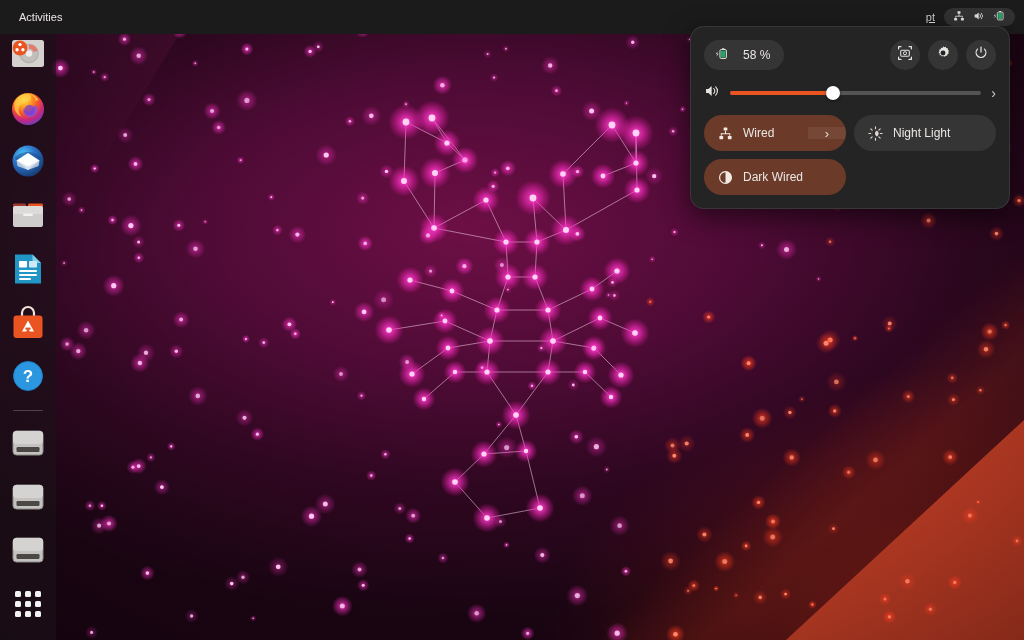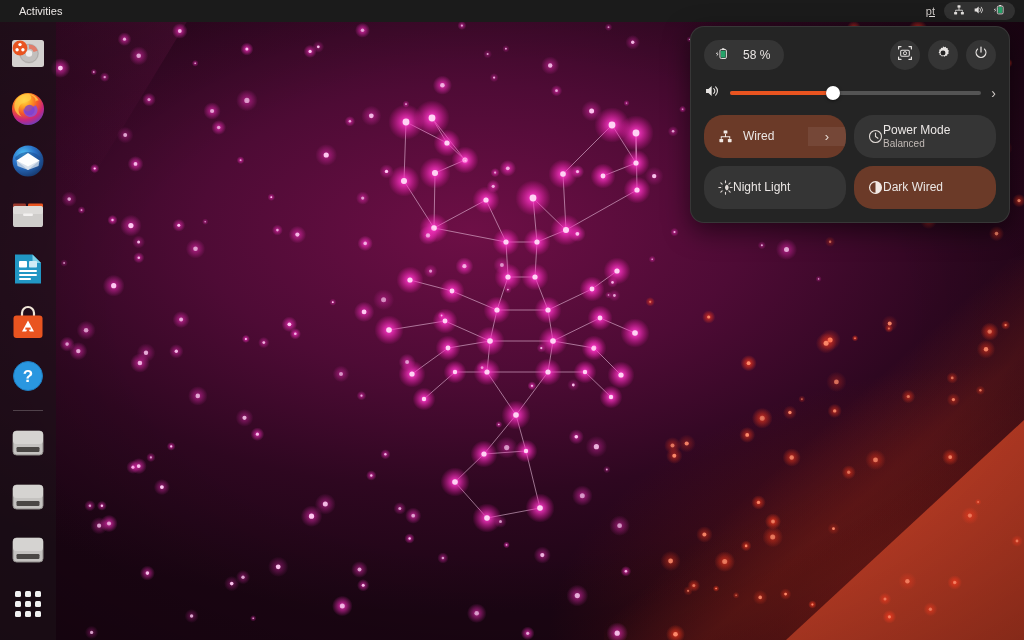--- a/index.html
+++ b/index.html
@@ -43,21 +43,21 @@
   
   .wall-vignette {
     position:absolute; inset:0;
     background:radial-gradient(ellipse 95% 95% at 50% 48%, rgba(0,0,0,0) 40%, rgba(0,0,0,.42) 100%);
   }
 
   #starfield, #constellation { position:absolute; inset:0; }
 
   
   #topbar {
-    position:absolute; left:0; top:0; width:1024px; height:22px;
+    position:absolute; left:0; top:0; width:1024px; height:34px;
     background:#1b1b1b; color:#e6e3e1;
     display:flex; align-items:center; z-index:40;
     font-size:11px;
   }
   .tb-left { display:flex; align-items:center; padding-left:12px; flex:0 0 auto; }
   .tb-activities { padding:2px 7px; border-radius:4px; color:#ebe7e5; font-size:11px; line-height:14px; }
   .tb-center {
     position:absolute; left:0; right:0; text-align:center;
     font-size:11px; color:#ebe7e5; pointer-events:none;
   }
@@ -120,22 +120,22 @@
   .vol-fill { position:absolute; left:0; top:0; height:4px; border-radius:2px; background:#E95420; }
   .vol-knob {
     position:absolute; top:50%; width:14px; height:14px; border-radius:50%;
     background:#fff; transform:translate(-50%,-50%);
     box-shadow:0 1px 3px rgba(0,0,0,.5);
   }
   .vol-more { color:#cfcac7; font-size:14px; padding-left:1px; }
 
   .qs-grid { display:grid; grid-template-columns:1fr 1fr; gap:8px; margin-top:12px; }
   .qs-tile {
-    height:43px; border-radius:19px; background:rgba(255,255,255,.08);
-    display:flex; align-items:center; padding:12px 13px; 
+    height:36px; border-radius:19px; background:rgba(255,255,255,.08);
+    display:flex; align-items:center; padding:12px 13px; gap:10px;
     font-size:12px; color:#ebe7e5; position:relative; overflow:hidden;
   }
   .qs-tile.active { background:#6b3a28; }
   .qs-tile.split { padding-right:0; }
   .tile-main { display:flex; align-items:center; gap:10px; flex:1; height:100%; padding-right:6px; }
   .tile-arrow {
     width:38px; height:100%; display:flex; align-items:center; justify-content:center;
     background:rgba(255,255,255,.07); color:#e7dcd6; font-size:13px;
   }
   .tile-labels { display:flex; flex-direction:column; line-height:1.2; }
@@ -1494,32 +1494,20 @@
         </span>
         <span class="tile-labels">
           <span>Wired</span>
         </span>
       </div>
       <div class="tile-arrow">
         <span>›</span>
       </div>
     </div>
 
-    <div class="qs-tile">
-      <span class="tile-icon">
-        <svg width="15" height="15" viewBox="0 0 16 16">
-          <circle cx="8" cy="8" r="6.4" fill="none" stroke="#ded8d4" stroke-width="1.2"></circle>
-          <path d="M8 8V4.4M8 8l2.6 1.9" stroke="#ded8d4" stroke-width="1.2" stroke-linecap="round"></path>
-        </svg>
-      </span>
-      <span class="tile-labels">
-        <span>Power Mode</span>
-        <span class="tile-sub">Balanced</span>
-      </span>
-    </div>
 
     <div class="qs-tile">
       <span class="tile-icon">
         <svg width="15" height="15" viewBox="0 0 16 16">
           <circle cx="8" cy="8" r="3.3" fill="#ded8d4"></circle>
           <path d="M8 .9v2M8 13.1v2M.9 8h2M13.1 8h2M3 3l1.4 1.4M11.6 11.6L13 13M13 3l-1.4 1.4M4.4 11.6L3 13" stroke="#ded8d4" stroke-width="1.2" stroke-linecap="round"></path>
           <path d="M9.6 4.8a3.4 3.4 0 000 6.4 3.6 3.6 0 110-6.4z" fill="#2b2b2b"></path>
         </svg>
       </span>
       <span class="tile-labels">

